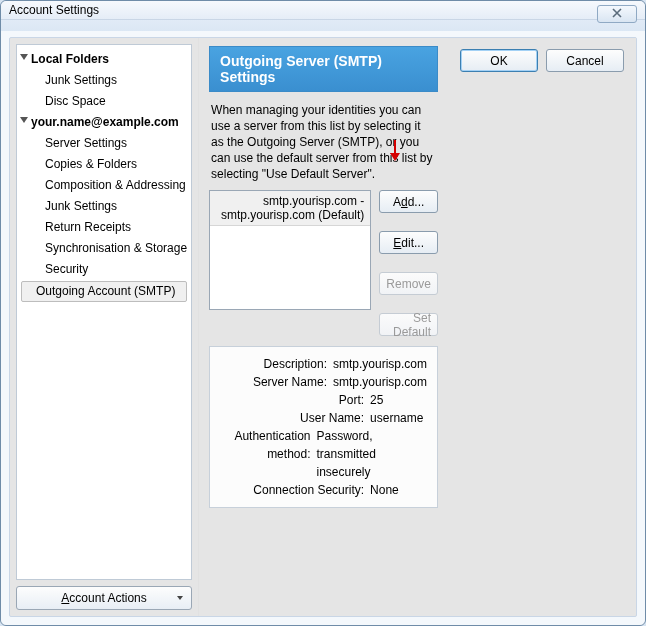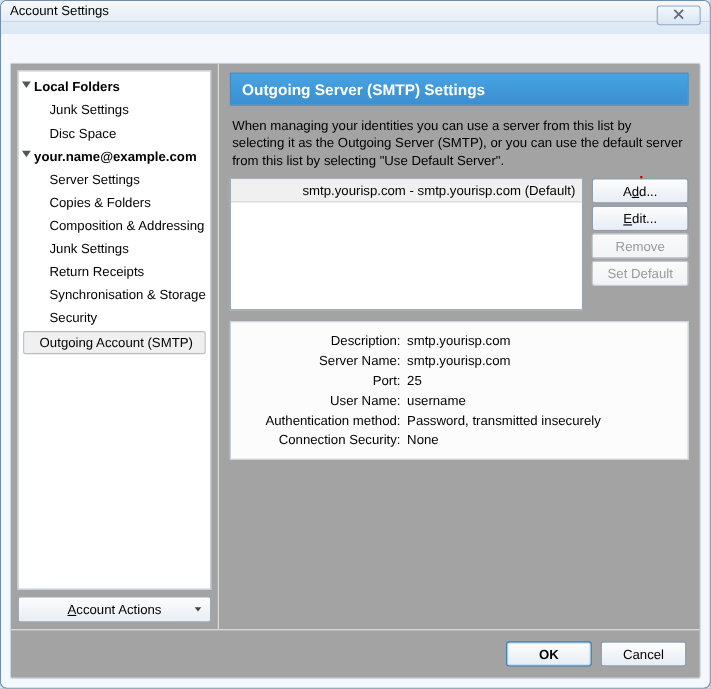--- a/index.html
+++ b/index.html
@@ -57,27 +57,26 @@
     font-size: 11px;
     color: #4a5a6a;
     cursor: default;
   }
   .content {
     position: absolute;
     top: 36px;
     left: 8px;
     right: 8px;
     bottom: 8px;
-    background: #a3a3a3;
+    background: #e5e5e5;
     border: 1px solid #c9d6e6;
     border-radius: 2px;
     z-index: 2;
     display: flex;
-    flex-direction: column;
-    margin-top: 20px;
+    flex-direction: row;
   }
   .layout {
     flex: 1 1 auto;
     display: flex;
     overflow: hidden;
   }
   .sidebar {
     width: 190px;
     border-right: 1px solid #e1e1e1;
     padding: 6px 6px 6px 6px;
@@ -176,21 +175,21 @@
   .server-list-item {
     background: #f0f0f0;
     border-bottom: 1px solid #d6d6d6;
     padding: 3px 6px;
     cursor: default;
   }
   .button-col {
     width: 88px;
     display: flex;
     flex-direction: column;
-    gap: 2px;
+    gap: 18px;
   }
   .btn {
     height: 23px;
     border: 1px solid #8a9cad;
     border-radius: 3px;
     background: linear-gradient(#fdfdfd,#e6edf4);
     display: flex;
     align-items: center;
     justify-content: center;
     font-size: 12px;
@@ -227,21 +226,20 @@
     gap: 8px;
     padding: 10px 12px;
     border-top: 1px solid #e4e4e4;
   }
   .footer .btn {
     width: 78px;
   }
   .footer .btn.primary {
     border-color: #3c7fb1;
     box-shadow: 0 0 0 1px #a3d1f5 inset;
-    font-weight: bold;
   }
   .arrow-annot {
     position: absolute;
     width: 14px;
     height: 22px;
     pointer-events: none;
   }
   .arrow-annot svg { display:block; }
   .underline-a { text-decoration: underline; }
 </style>

